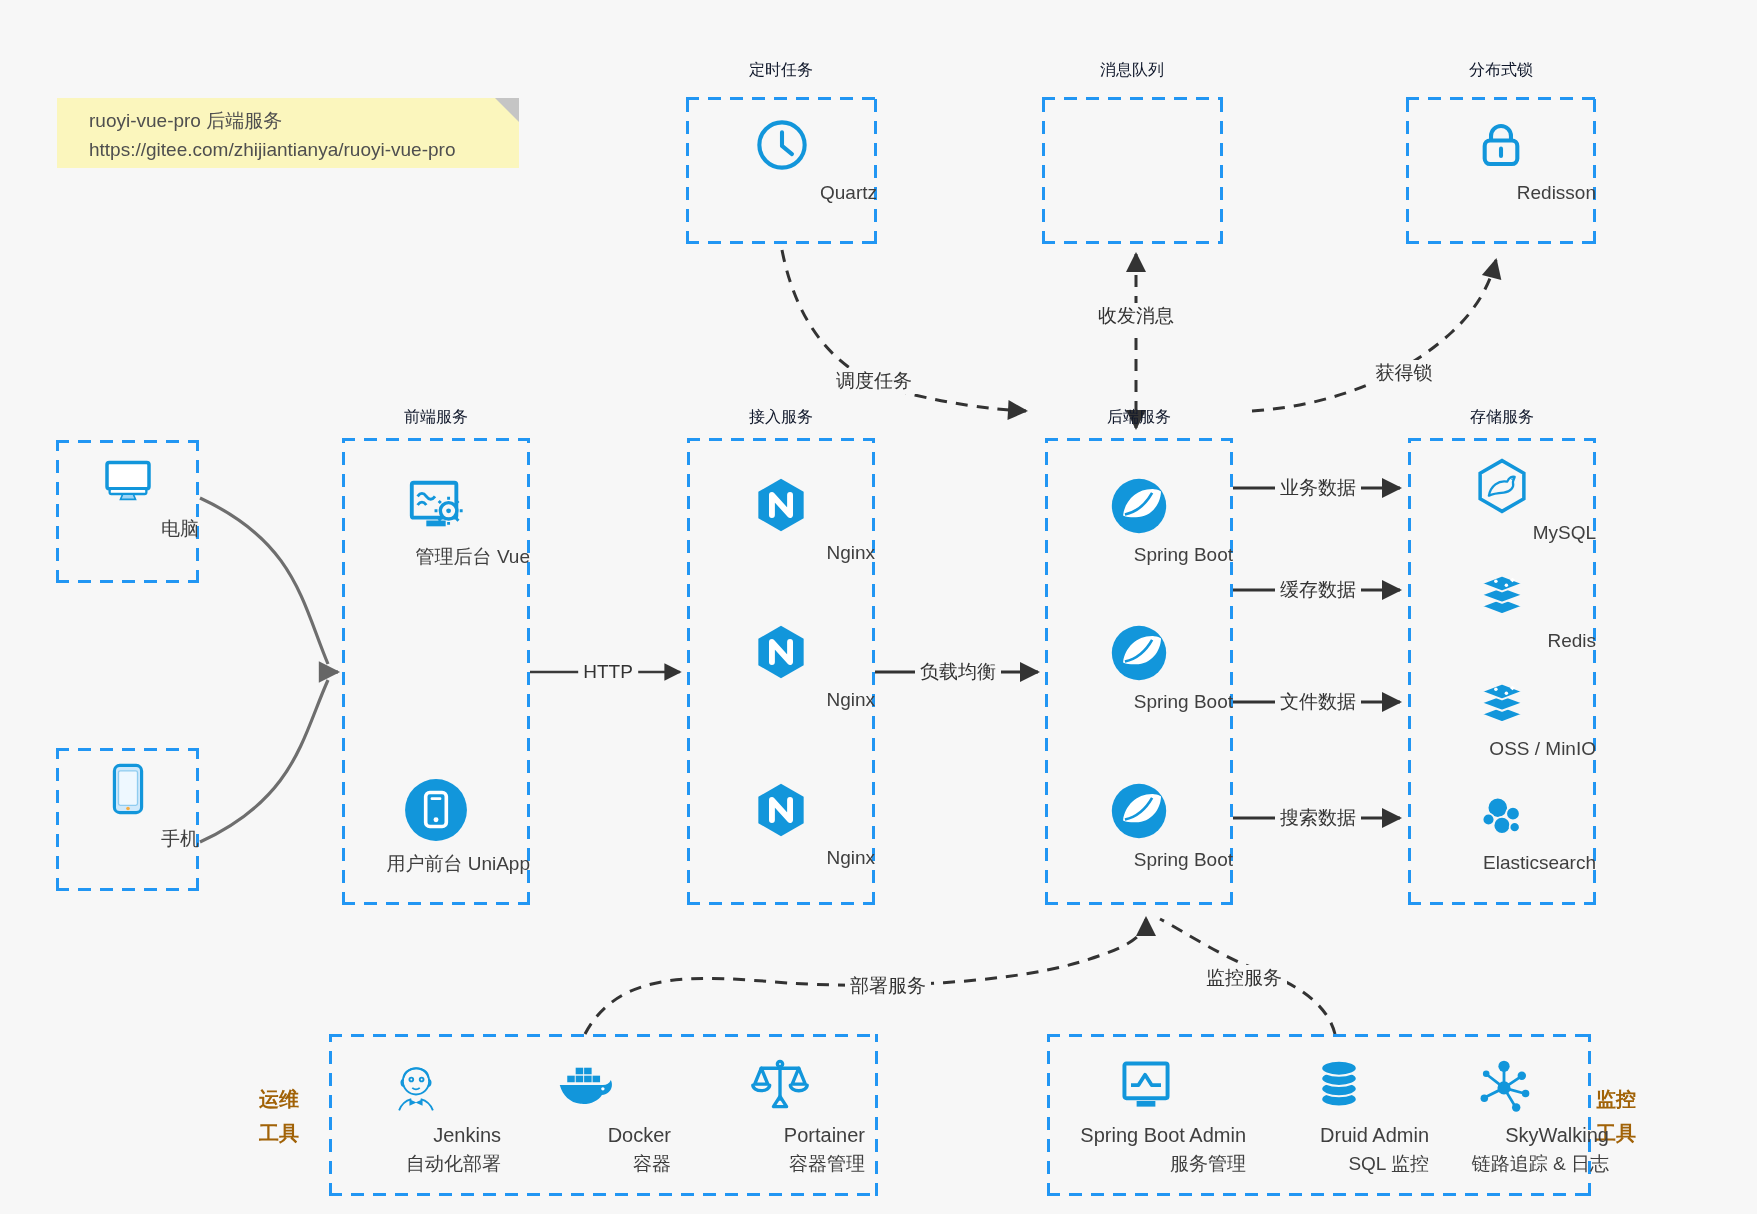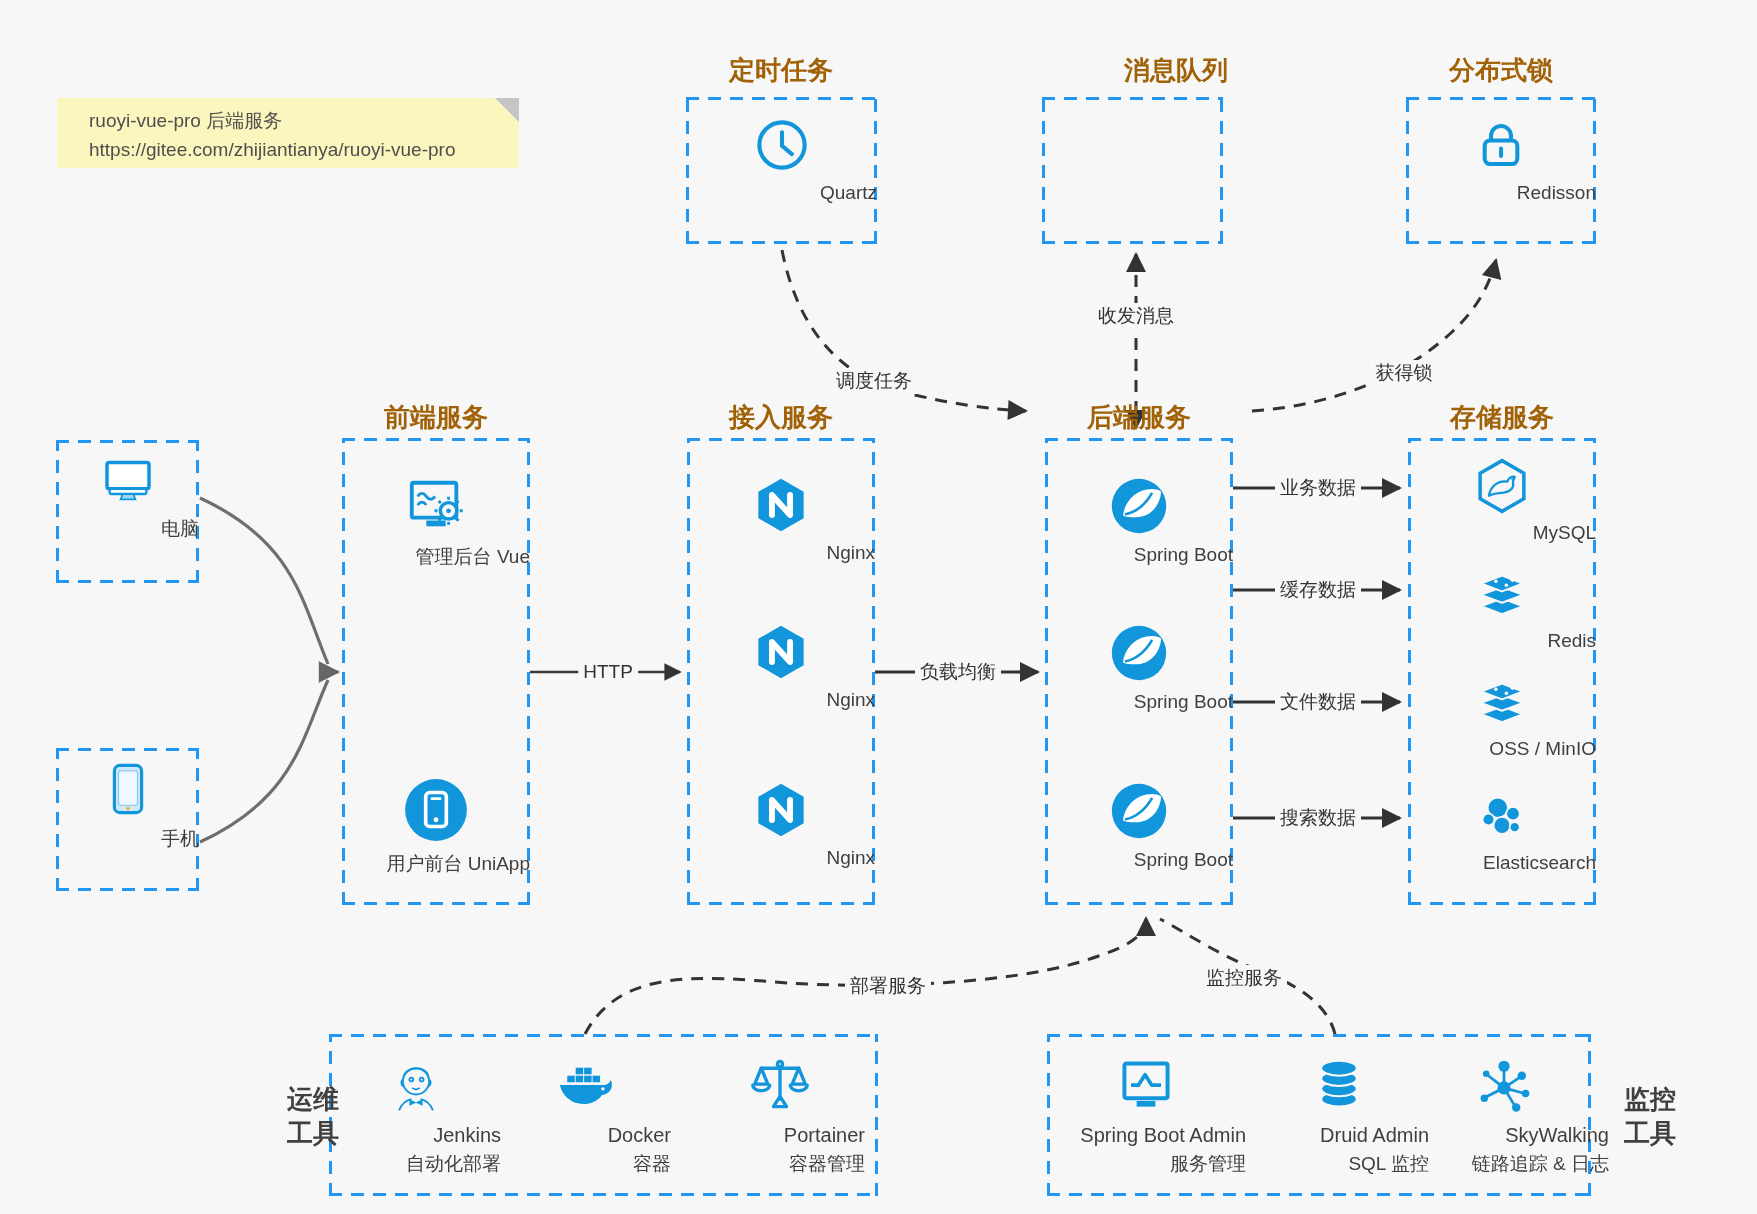--- a/index.html
+++ b/index.html
@@ -11,25 +11,25 @@
   .dash-box{
     position:absolute;
     background:
       repeating-linear-gradient(90deg,#2196f3 0 13px,transparent 13px 22px) left top/100% 3px no-repeat,
       repeating-linear-gradient(90deg,#2196f3 0 13px,transparent 13px 22px) left bottom/100% 3px no-repeat,
       repeating-linear-gradient(0deg,#2196f3 0 13px,transparent 13px 22px) left top/3px 100% no-repeat,
       repeating-linear-gradient(0deg,#2196f3 0 13px,transparent 13px 22px) right top/3px 100% no-repeat;
   }
   .sec-title{
     position:absolute;transform:translate(-50%,-50%);
-    color:#a16207;font-size:26px;font-weight:700;white-space:nowrap;
+    color:#0f172a;font-size:16px;font-weight:400;white-space:nowrap;
   }
   .side-title{
-    position:absolute;color:#404040;font-size:26px;font-weight:700;
-    text-align:right;line-height:34px;white-space:nowrap;
+    position:absolute;color:#a16207;font-size:20px;font-weight:700;
+    text-align:left;line-height:34px;white-space:nowrap;
   }
   .node{position:absolute;text-align:right;}
   .node svg{display:block;margin:0 auto 8px auto;}
   .nlabel{font-size:19px;color:#3f3f3f;white-space:nowrap;}
   .tool-name{font-size:20px;color:#3f3f3f;white-space:nowrap;margin-top:6px;}
   .tool-desc{font-size:19px;color:#3f3f3f;white-space:nowrap;margin-top:4px;}
   .edge-label{
     position:absolute;transform:translate(-50%,-50%);
     background:#f7f7f7;padding:0 5px;font-size:19px;color:#333;white-space:nowrap;
   }
@@ -230,21 +230,21 @@
     <path d="M 1335 1034 C 1328 1006, 1300 985, 1258 970 C 1220 956, 1185 932, 1160 919" fill="none" stroke="#333333" stroke-width="3" stroke-dasharray="12 9"></path>
   </svg>
 
   <div id="note">
     <div id="note-fold"></div>
     <div>ruoyi-vue-pro 后端服务</div>
     <div>https://gitee.com/zhijiantianya/ruoyi-vue-pro</div>
   </div>
 
   <div class="sec-title" style="left:781px;top:70px">定时任务</div>
-  <div class="sec-title" style="left:1176px;top:70px">消息队列</div>
+  <div class="sec-title" style="left:1132px;top:70px">消息队列</div>
   <div class="sec-title" style="left:1501px;top:70px">分布式锁</div>
 
   <div class="dash-box" style="left:686px;top:97px;width:191px;height:147px"></div>
   <div class="dash-box" style="left:1042px;top:97px;width:181px;height:147px"></div>
   <div class="dash-box" style="left:1406px;top:97px;width:190px;height:147px"></div>
 
   <div class="node" style="left:686px;top:116px;width:191px">
     <svg width="58" height="58">
         <use href="#i-clock"></use>
       </svg>

